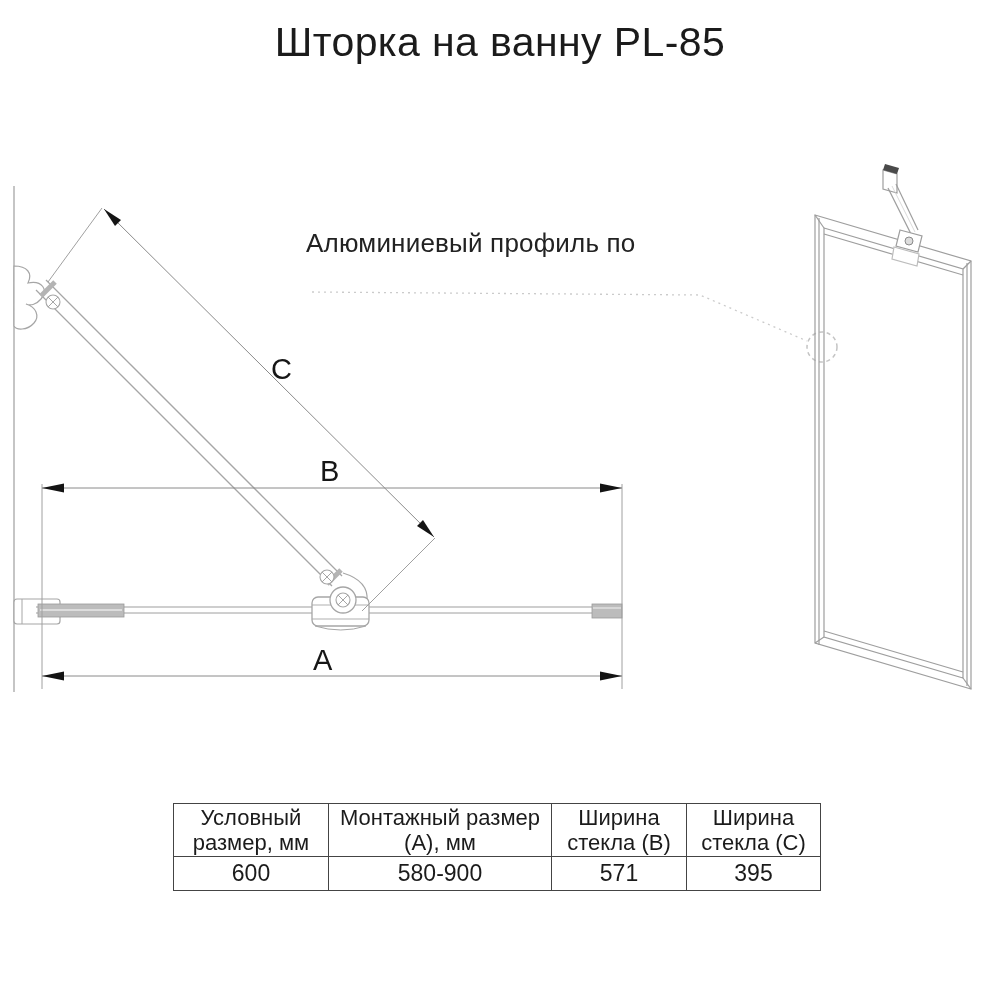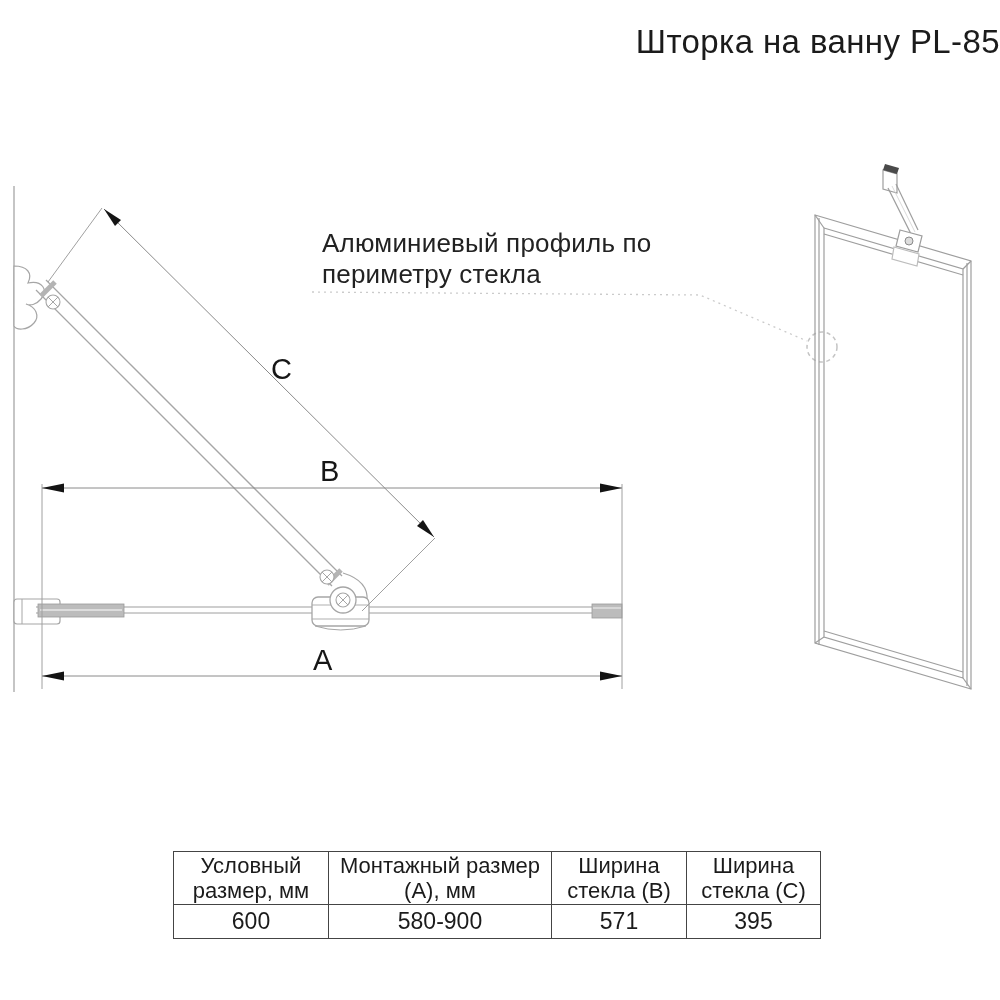--- a/index.html
+++ b/index.html
@@ -4,31 +4,31 @@
 <style>
   html,body{margin:0;padding:0;background:#ffffff;}
   body{
     width:1000px;height:1000px;position:relative;overflow:hidden;
     font-family:"Liberation Sans", sans-serif;color:#1b1b1b;
   }
   .title-block{
     position:absolute;top:22px;left:0;width:1000px;text-align:center;
     color:#1b1b1b;
   }
-  .title-line1{font-size:33px;line-height:40px;letter-spacing:.4px;text-align:right;}
+  .title-line1{font-size:41px;line-height:40px;letter-spacing:.4px;}
   .title-line2{font-size:31px;line-height:38px;}
   .annotation{
-    position:absolute;left:322px;top:228px;
+    position:absolute;left:306px;top:228px;
     font-size:26px;line-height:31px;color:#222222;letter-spacing:.2px;
   }
   svg.diagram{position:absolute;left:0;top:0;}
   svg text{font-family:"Liberation Sans", sans-serif;fill:#161616;}
   table.sizes{
     position:absolute;left:173px;top:803px;width:647px;
-    border-collapse:collapse;table-layout:fixed;color:#1b1b1b;margin-top:48px;
+    border-collapse:collapse;table-layout:fixed;color:#1b1b1b;
   }
   table.sizes th, table.sizes td{
     border:1px solid #444444;text-align:center;vertical-align:middle;
     font-weight:normal;padding:0 6px;overflow:hidden;
   }
   table.sizes th{height:52px;font-size:22px;line-height:25px;}
   table.sizes td{height:33px;font-size:23px;text-align:center;}
 </style>
 </head>
 <body>
@@ -138,21 +138,20 @@
       <line x1="892" y1="186" x2="915" y2="232" stroke="#cfcfcf" stroke-width="0.8"></line>
       <path d="M 900 230 L 922 236 L 918 252 L 896 246 Z" fill="#ffffff"></path>
       <circle cx="909" cy="241" r="4" fill="#dddddd" stroke="#8a8a8a" stroke-width="1"></circle>
       <path d="M 894 247 L 919 254 L 917 266 L 892 259 Z" fill="#ffffff" stroke="#bdbdbd"></path>
     </g>
   </g>
 </svg>
 
 <div class="annotation">
   <div>Алюминиевый профиль по</div>
-  <div>периметру стекла</div>
 </div>
 
 <table class="sizes">
   <colgroup>
     <col style="width:155px">
       <col style="width:223px">
       <col style="width:135px">
       <col style="width:134px">
   </colgroup>
   <thead>

